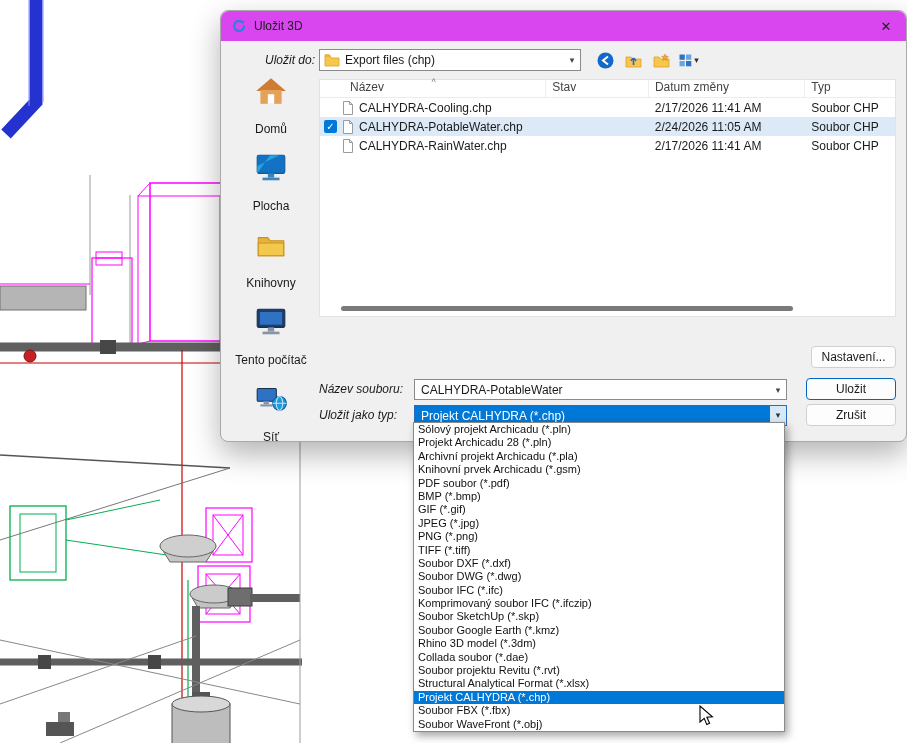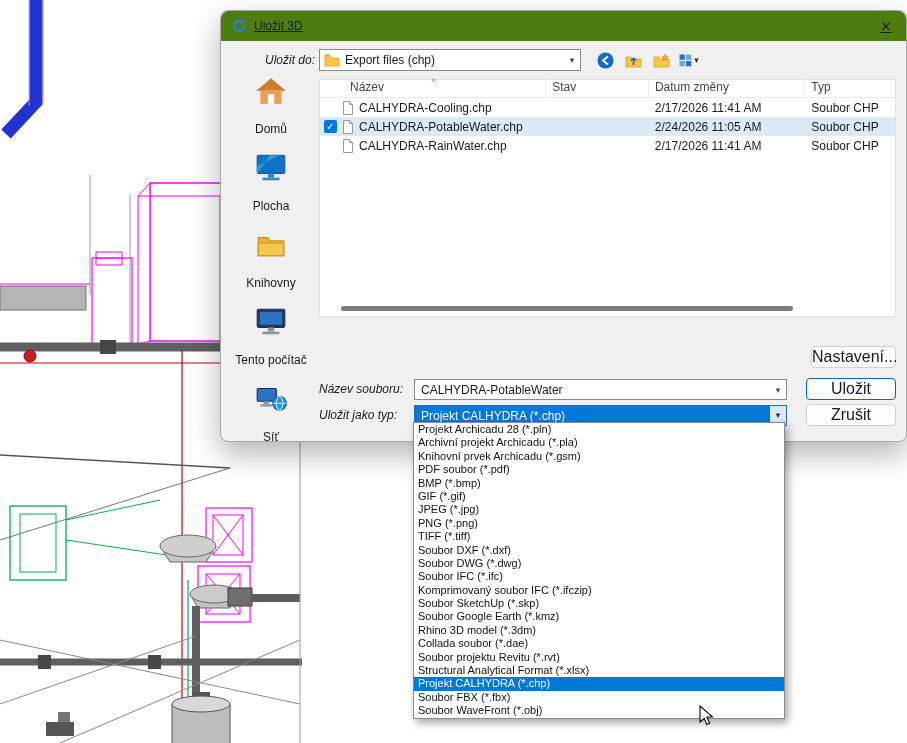--- a/index.html
+++ b/index.html
@@ -8,22 +8,22 @@
   #stage { position:relative; width:907px; height:743px; }
 
   
   #cad-view { position:absolute; left:0; top:0; z-index:0; }
 
   
   .dialog { position:absolute; left:220px; top:10px; width:687px; height:432px;
     background:#f0f0f0; border:1px solid #a9a9a9; border-radius:8px;
     box-shadow:0 12px 30px rgba(0,0,0,.30); z-index:10; }
   .titlebar { position:absolute; left:0; top:0; right:0; height:30px; display:flex;
-    align-items:center; gap:7px; padding-left:10px; background:#4d7c0f;
-    border-radius:8px 8px 0 0;text-decoration:underline; }
+    align-items:center; gap:7px; padding-left:10px; background:#d946ef;
+    border-radius:8px 8px 0 0; }
   .titlebar .title { font-size:12px; }
   .close-btn { margin-left:auto; width:40px; height:30px; display:flex;
     align-items:center; justify-content:center; font-size:13px; color:#222;
     border-radius:0 8px 0 0; cursor:default; }
 
   
   .lbl { position:absolute; color:#1a1a1a;font-style:italic; }
   .savein-label { left:40px; top:42px; width:54px; text-align:right; }
   .combo { position:absolute; background:#fff; border:1px solid #8a8a8a;
     border-radius:0; display:flex; align-items:center; }
@@ -65,21 +65,21 @@
   .file-row.selected .checkbox { visibility:visible; }
   .doc-icon { margin-right:5px; display:flex; flex:0 0 12px; }
 
   
   .hscroll { position:absolute; left:98px; top:294px; width:577px; height:8px; }
   .hscroll .thumb { position:absolute; left:22px; top:1px; width:452px; height:5px;
     background:#7a7a7a; border-radius:3px; }
 
   
   .btn { position:absolute; height:22px; background:#fdfdfd; border:1px solid #d0d0d0;
-    border-radius:4px; font-size:16px; font-family:"Liberation Sans",sans-serif;
+    border-radius:4px; font-size:12px; font-family:"Liberation Sans",sans-serif;
     color:#1a1a1a; }
   .settings-btn { left:590px; top:335px; width:85px; }
   .save-btn { left:585px; top:367px; width:90px; border-color:#0067c0; }
   .cancel-btn { left:585px; top:393px; width:90px; }
 
   
   .filename-label { left:98px; top:371px; }
   .filetype-label { left:98px; top:397px; }
   .filename-combo { left:193px; top:368px; width:373px; height:21px; padding-left:6px; }
   .filetype-combo { left:193px; top:394px; width:373px; height:21px;
@@ -353,20 +353,21 @@
     <div class="combo filetype-combo">
       <span class="sel-text">Projekt CALHYDRA (*.chp)</span>
       <span class="chev">▾</span>
     </div>
     <button class="btn cancel-btn">Zrušit</button>
 
   </div>
 
   <div class="type-dropdown">
 
+      <div class="dd-option">Sólový projekt Archicadu (*.pln)</div>
 
 
       <div class="dd-option">Projekt Archicadu 28 (*.pln)</div>
 
       <div class="dd-option">Archivní projekt Archicadu (*.pla)</div>
 
       <div class="dd-option">Knihovní prvek Archicadu (*.gsm)</div>
 
       <div class="dd-option">PDF soubor (*.pdf)</div>
 

